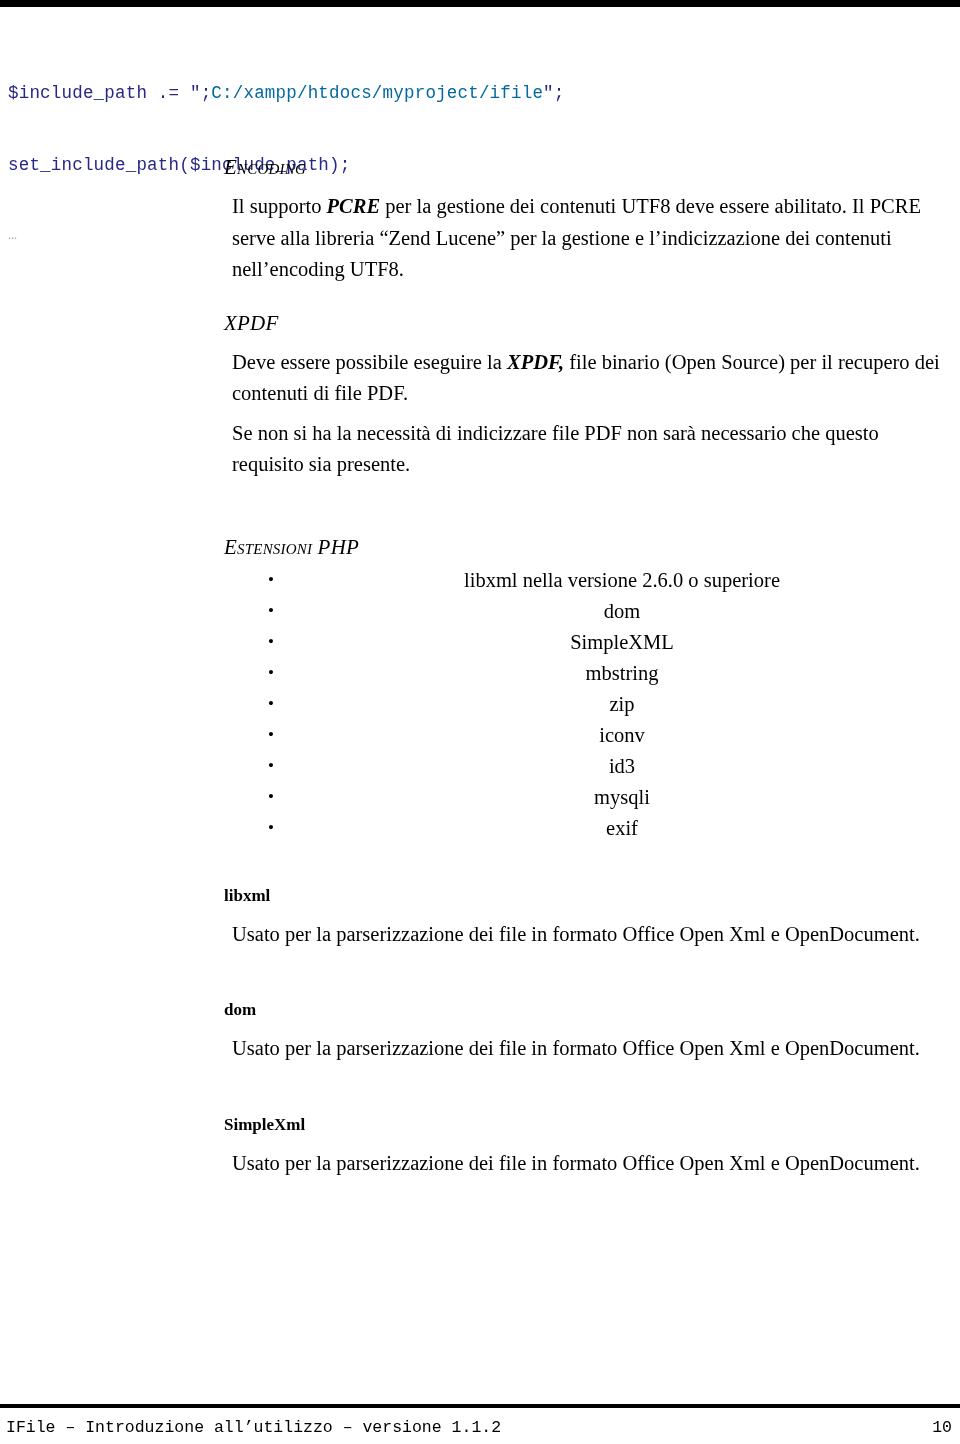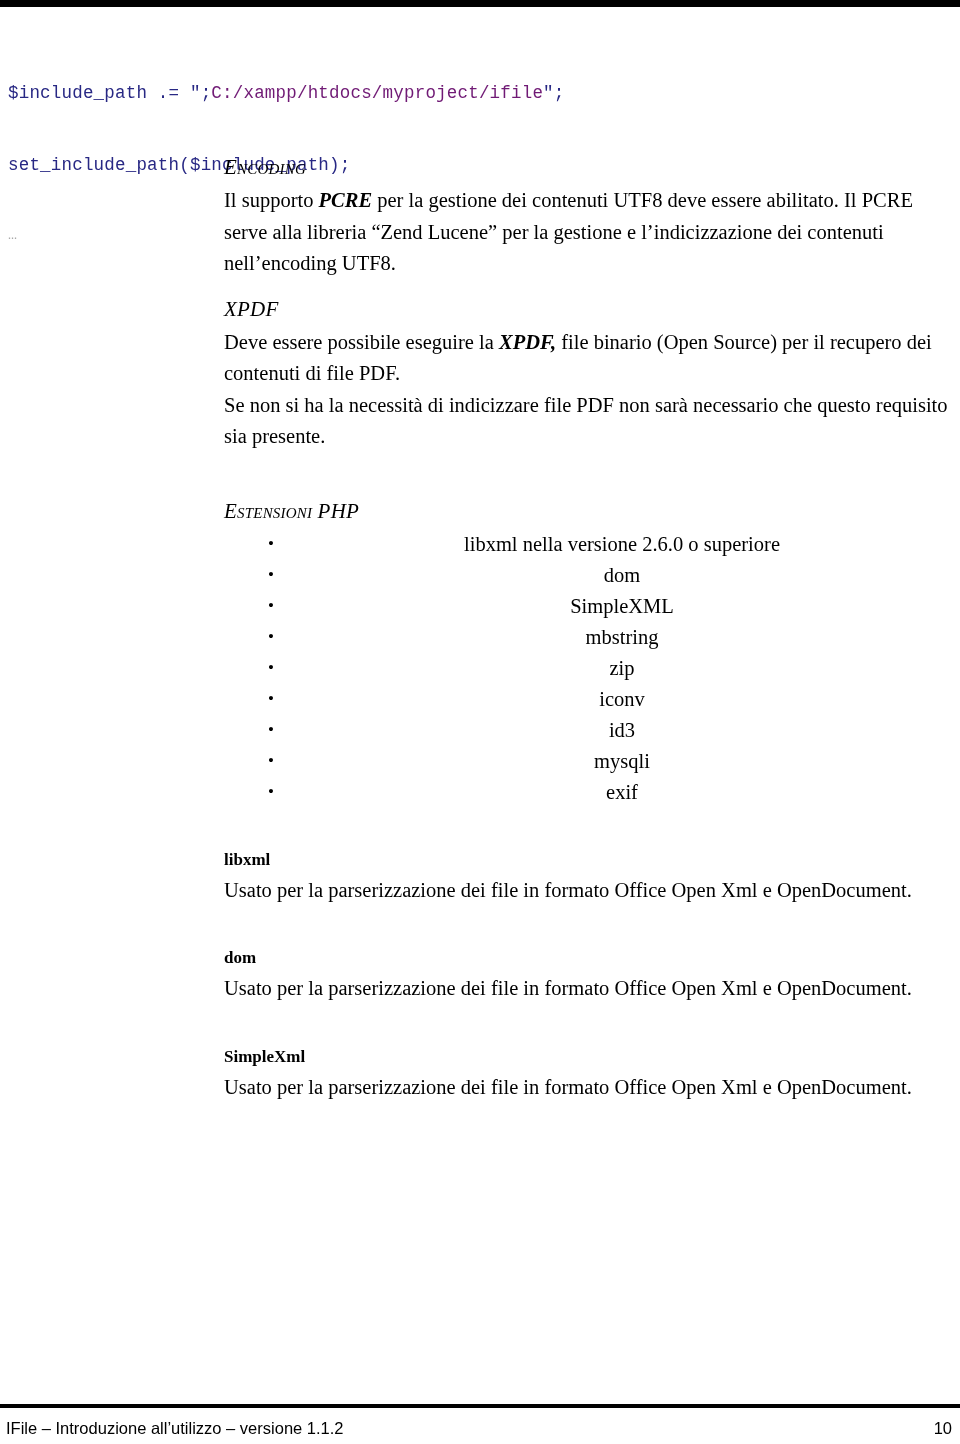--- a/index.html
+++ b/index.html
@@ -34,21 +34,21 @@
     left: 8px;
     width: 930px;
     font-family: "Liberation Mono", "DejaVu Sans Mono", monospace;
     font-size: 17.5px;
     line-height: 24px;
     letter-spacing: 0.2px;
     white-space: pre;
   }
   .code-line { display: block; }
   .code-var { color: #282884; }
-  .code-str { color: #701a75; }
+  .code-str { color: #0369a1; }
   .code-ellipsis {
     display: block;
     color: #a9a9a9;
     font-size: 15px;
     line-height: 22px;
     letter-spacing: 1px;
   }
 
   
   .content {
@@ -67,21 +67,21 @@
     font-size: 21px;
     line-height: 31px;
     font-variant: small-caps;
     letter-spacing: 0.2px;
   }
   h2.section-head.nocaps {
     font-variant: normal;
   }
 
   p.para {
-    margin: 0;
+    margin: 8px;
     text-align: left;
     font-size: 20.5px;
     line-height: 31.5px;
   }
   p.para i.bi { font-weight: bold; font-style: italic; }
 
   .block { margin-bottom: 0; }
   .gap-sm { height: 14px; }
   .gap-md { height: 29px; }
   .gap-lg { height: 36px; }
@@ -123,21 +123,21 @@
     width: 960px;
     height: 4px;
     background: #000000;
   }
   .footer {
     position: absolute;
     left: 0;
     top: 1415px;
     width: 960px;
     height: 29px;
-    font-family: Liberation Sans, sans-serif;
+    font-family: Liberation Mono, monospace;
     font-size: 16.5px;
     line-height: 26px;
     color: #000000;
   }
   .footer-left {
     position: absolute;
     left: 6px;
     top: 0;
     white-space: nowrap;
   }

